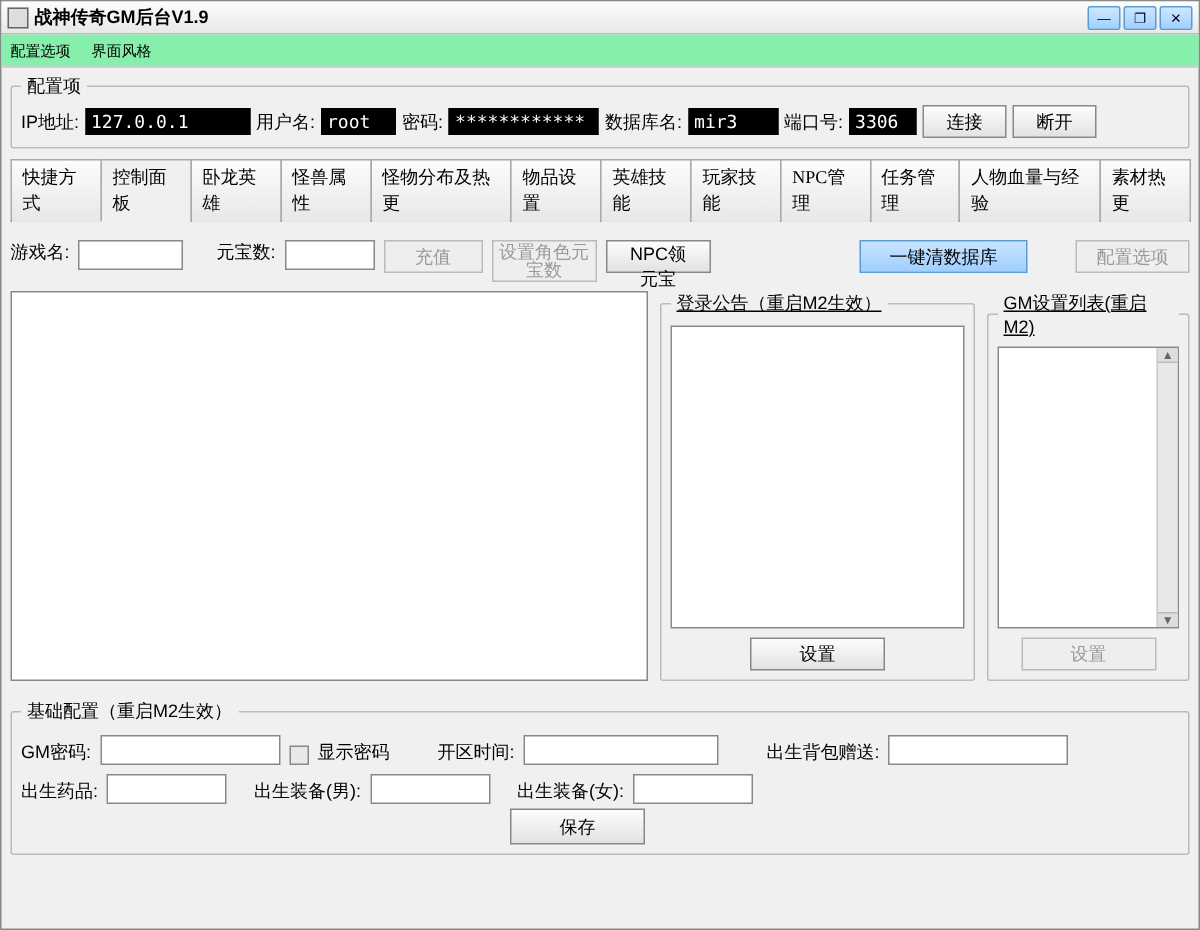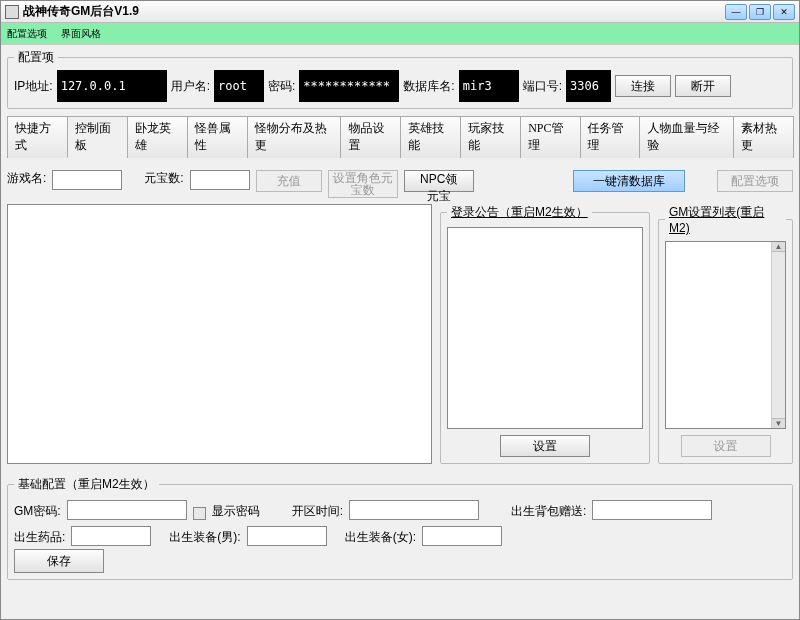--- a/index.html
+++ b/index.html
@@ -10,42 +10,42 @@
 .titlebar .title { font-weight: bold; font-size: 12px; flex: 1; }
 .winbtns { display: flex; gap: 2px; }
 .winbtn { width: 22px; height: 16px; background: linear-gradient(#d0e8ff,#9ecfff); border: 1px solid #5a9bd4; color: #003; font-size: 9px; line-height: 14px; text-align: center; border-radius: 2px; cursor: pointer; }
 .menubar { height: 22px; background: #86efac; border-bottom: 1px solid #ccc; display: flex; align-items: center; padding: 0 6px; gap: 14px; font-size: 10px; }
 .menubar span { cursor: pointer; }
 .client { flex: 1; padding: 4px 6px; display: flex; flex-direction: column; gap: 4px; }
 fieldset { border: 1px solid #bbb; border-radius: 2px; padding: 4px 6px 6px; font-size: 12px; position: relative; }
 legend { padding: 0 4px; font-size: 12px; }
 .row { display: flex; align-items: center; gap: 4px; flex-wrap: wrap; }
 .lbl { white-space: nowrap; }
-.blackinput { background: #000; color: #fff; border: 1px solid #000; font-family: monospace; font-size: 12px; height: 32px; padding: 0 3px; }
+.blackinput { background: #000; color: #fff; border: 1px solid #000; font-family: monospace; font-size: 12px; height: 18px; padding: 0 3px; }
 .btn { height: 22px; padding: 0 10px; background: linear-gradient(#fdfdfd,#e2e2e2); border: 1px solid #888; cursor: pointer; font-size: 12px; }
 .btn:disabled, .btn.disabled { color: #999; background: #eee; border-color: #bbb; cursor: default; }
 .btn.highlight { background: linear-gradient(#c9e4ff,#9ecfff); border-color: #5a9bd4; }
 .tabs { display: flex; border-bottom: 1px solid #aaa; margin-top: 2px; font-family: Liberation Serif, serif; }
 .tab { padding: 3px 7px; border: 1px solid #aaa; border-bottom: none; background: linear-gradient(#fcfcfc,#e7e7e7); margin-right: -1px; cursor: pointer; font-size: 12px; position: relative; top: 1px; }
 .tab.active { background: #f0f0f0; border-bottom: 1px solid #f0f0f0; font-weight: normal; }
 .panel { flex: 1; display: flex; flex-direction: column; padding-top: 8px; gap: 6px; }
 .toprow { display: flex; align-items: flex-start; gap: 6px; }
 .input { height: 20px; border: 1px solid #888; background: #fff; padding: 0 2px; font-size: 12px; }
 .midrow { display: flex; gap: 8px; height: 260px; }
 .bigtextarea { flex: 1; background: #fff; border: 1px solid #888; }
 fieldset.sub { flex-shrink: 0; display: flex; flex-direction: column; padding: 6px 6px 6px; text-decoration: underline; }
 .subtextarea { background: #fff; border: 1px solid #888; flex: 1; margin-bottom: 6px; }
 .scrollbox { display: flex; }
 .scrollbar { width: 14px; background: #e8e8e8; border-left: 1px solid #ccc; position: relative; }
 .scrollbar::before { content: "▲"; position: absolute; top: 0; left: 0; right: 0; font-size: 8px; text-align: center; color: #666; background: #ddd; border-bottom: 1px solid #bbb; }
 .scrollbar::after { content: "▼"; position: absolute; bottom: 0; left: 0; right: 0; font-size: 8px; text-align: center; color: #666; background: #ddd; border-top: 1px solid #bbb; }
 .basefs { margin-top: 6px; }
 .baserow { display: flex; align-items: flex-end; gap: 6px; padding: 3px 0; }
 .chk { width: 13px; height: 13px; border: 1px solid #888; background: #e8e8e8; display: inline-block; }
-.savebtnrow { display: flex; justify-content: flex-start; padding-right: 30px; }
+.savebtnrow { display: flex; justify-content: center; padding-right: 30px; }
 .savebtn { width: 90px; height: 24px; }
 </style>
 </head>
 <body>
 
 <div class="window">
   <div class="titlebar">
     <div class="icon"></div>
     <div class="title">战神传奇GM后台V1.9</div>
     <div class="winbtns">

